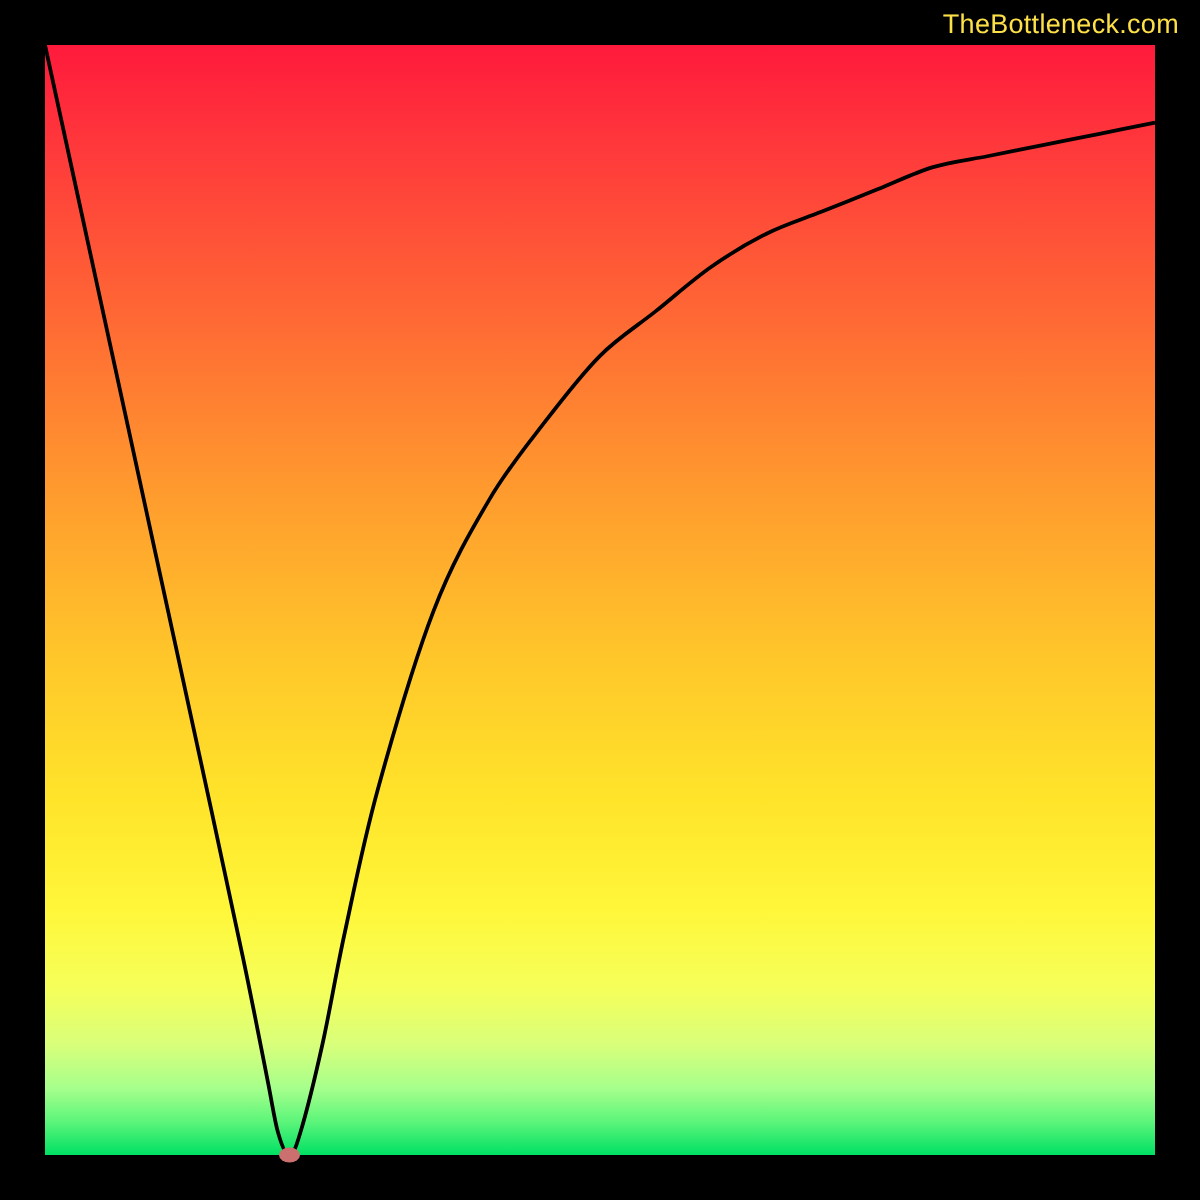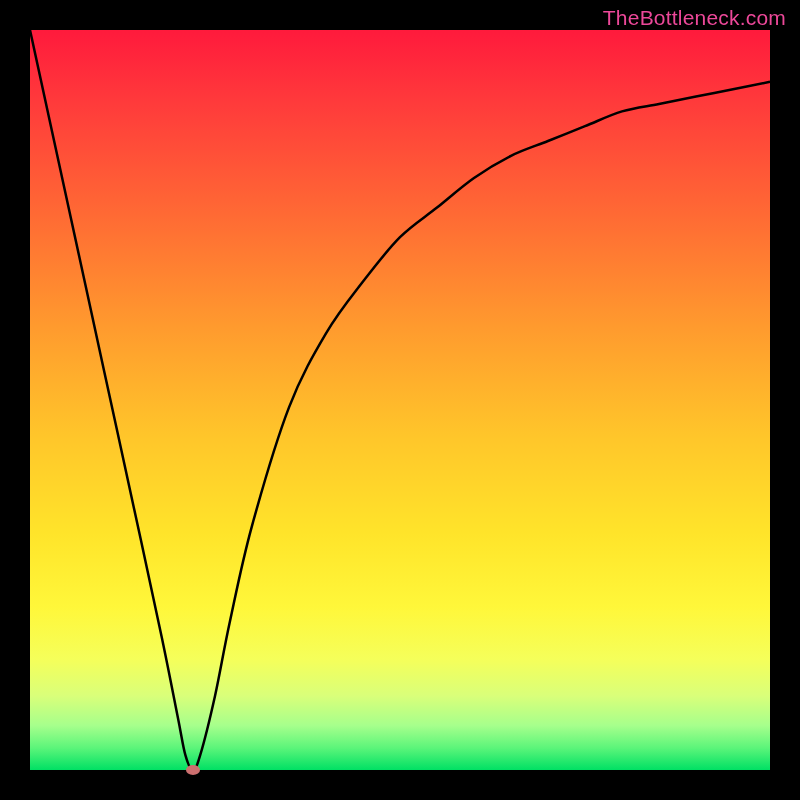--- a/index.html
+++ b/index.html
@@ -34,22 +34,22 @@
       #f5ff5a 85%,
       #d9ff7a 90%,
       #a6ff8c 94%,
       #5cf57a 97%,
       #00e064 100%);
   }
   .watermark {
     position: absolute;
     top: 6px;
     right: 14px;
-    color: #ec4899;
-    font-size: 21px;
+    color: #fde047;
+    font-size: 18px;
     font-weight: 500;
     letter-spacing: 0.2px;
     user-select: none;
   }
   svg.curve {
     position: absolute;
     left: 0;
     top: 0;
     width: 740px;
     height: 740px;

